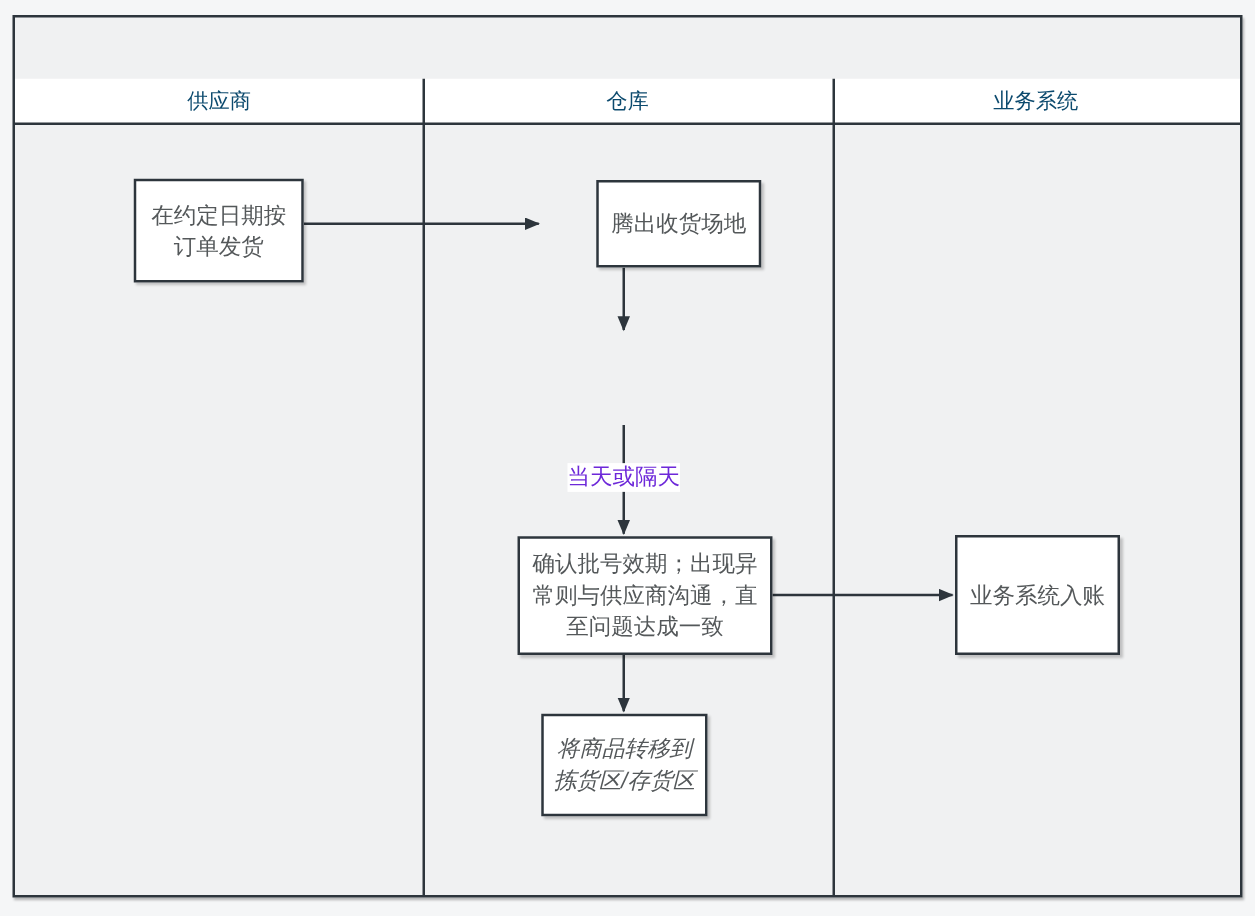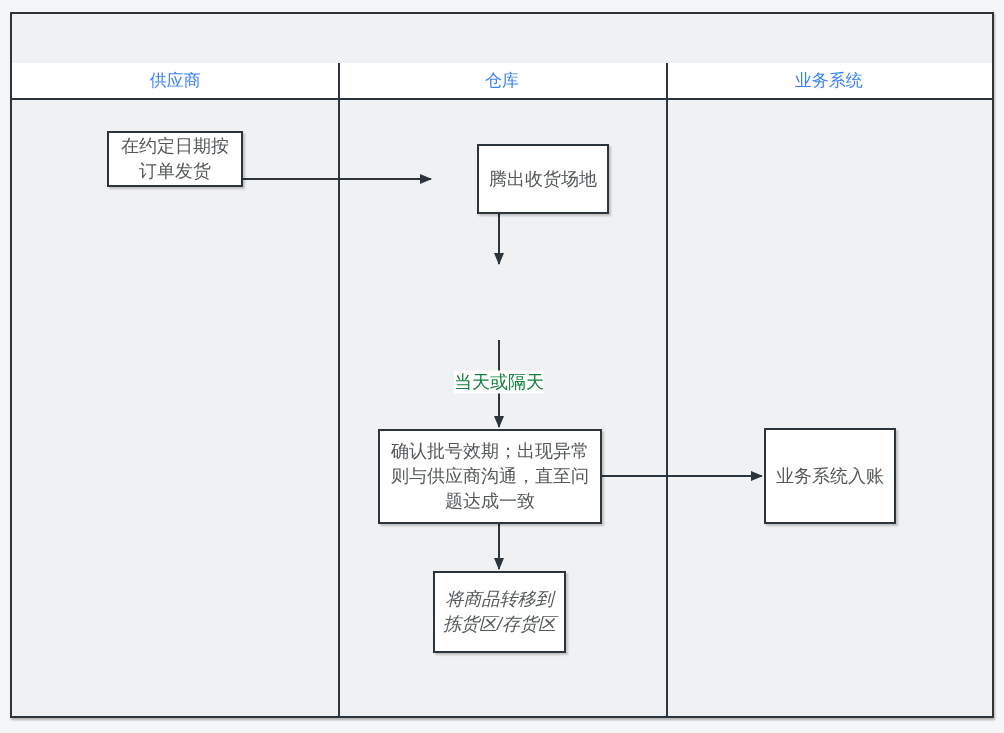--- a/index.html
+++ b/index.html
@@ -43,21 +43,21 @@
     border-bottom: 2px solid #2d353c;
     display: flex;
     z-index: 0;
   }
   .header-cell {
     flex: 1 1 0;
     display: flex;
     align-items: center;
     justify-content: center;
     font-size: 17px;
-    color: #3b82f6;
+    color: #0c4a6e;
   }
   .lane-divider {
     position: absolute;
     top: 49px; bottom: 0;
     width: 2px;
     background: #2d353c;
     z-index: 1;
   }
   .divider-1 { left: 326px; }
   .divider-2 { left: 654px; }
@@ -78,35 +78,35 @@
     justify-content: center;
     text-align: center;
     font-size: 18px;
     line-height: 25px;
     color: #54585a;
     padding: 4px 8px;
     overflow-wrap: anywhere;
     line-break: anywhere;
     z-index: 3;
   }
-  .node-ship   { left: 95px;  top: 117px; width: 136px; height: 56px; }
+  .node-ship   { left: 95px;  top: 129px; width: 136px; height: 83px; }
   .node-clear  { left: 421px; top: 130px; width: 132px; height: 70px; margin-left: 44px; }
   .node-recv   { left: 421px; top: 252px; width: 133px; height: 74px; }
-  .node-confirm{ left: 366px; top: 415px; width: 224px; height: 95px; }
+  .node-confirm{ left: 402px; top: 415px; width: 204px; height: 95px; }
   .node-move   { left: 421px; top: 557px; width: 133px; height: 82px; font-style: italic; }
   .node-entry  { left: 752px; top: 414px; width: 132px; height: 96px; }
   .edge-label {
     position: absolute;
     left: 487px; top: 368px;
     transform: translate(-50%, -50%);
     background: #ffffff;
     padding: 0 0;
     font-size: 18px;
     line-height: 23px;
-    color: #15803d;
+    color: #6d28d9;
     white-space: nowrap;
     z-index: 4;
   }
 </style>
 </head>
 <body>
 
 <div class="page">
   <div class="diagram">
 

